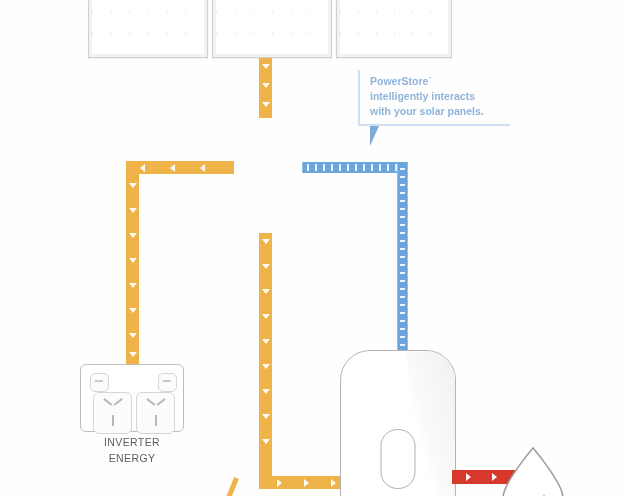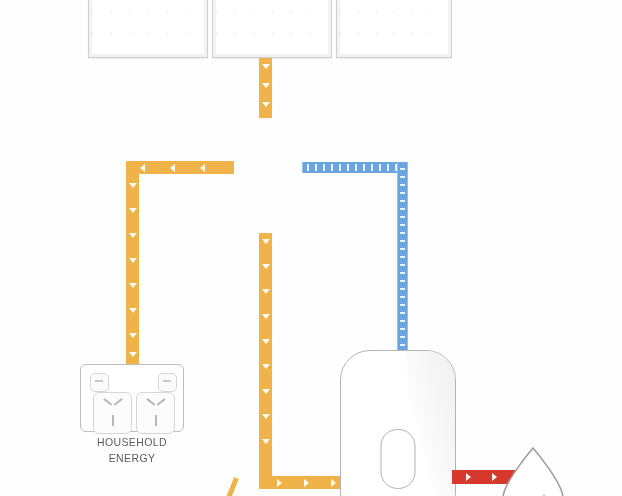--- a/index.html
+++ b/index.html
@@ -163,37 +163,45 @@
     <div class="tick" style="top:126px;"></div>
     <div class="tick" style="top:134px;"></div>
     <div class="tick" style="top:142px;"></div>
     <div class="tick" style="top:150px;"></div>
     <div class="tick" style="top:158px;"></div>
     <div class="tick" style="top:166px;"></div>
     <div class="tick" style="top:174px;"></div>
     <div class="tick" style="top:182px;"></div>
   </div>
 
+  <div id="callout" style="left:358px;top:70px;width:152px;height:56px;">
+    <div class="txt">
+      <span>PowerStore˙</span><br>
+      <span>intelligently interacts</span><br>
+      <span>with your solar panels.</span>
+    </div>
+    <div class="tail" style="left:10px;top:56px;"></div>
+  </div>
 
   <div id="outlet" style="left:80px;top:364px;width:104px;height:68px;">
     <div class="sw" style="left:9px;top:8px;"></div>
     <div class="sw" style="left:77px;top:8px;"></div>
     <div class="sock" style="left:12px;top:27px;">
       <i style="left:9px;top:8px;width:10px;height:1.6px;transform:rotate(38deg);"></i>
       <i style="left:19px;top:8px;width:10px;height:1.6px;transform:rotate(-38deg);"></i>
       <i style="left:18px;top:22px;width:1.6px;height:11px;"></i>
     </div>
     <div class="sock" style="left:55px;top:27px;">
       <i style="left:9px;top:8px;width:10px;height:1.6px;transform:rotate(38deg);"></i>
       <i style="left:19px;top:8px;width:10px;height:1.6px;transform:rotate(-38deg);"></i>
       <i style="left:18px;top:22px;width:1.6px;height:11px;"></i>
     </div>
   </div>
   <div class="lbl-caption" style="left:52px;top:434px;width:160px;">
-    <span>HOUSEHOLD</span><br>
+    <span>INVERTER</span><br>
     <span>ENERGY</span>
   </div>
 
   <div id="tank" style="left:340px;top:350px;width:116px;height:150px;">
     <div class="sheen"></div>
     <div class="panelport" style="top:78px;"></div>
   </div>
 
   <div class="bar red" style="left:452px;top:470px;width:66px;height:14px;">
     <div class="chev-right" style="left:14px;"></div>

